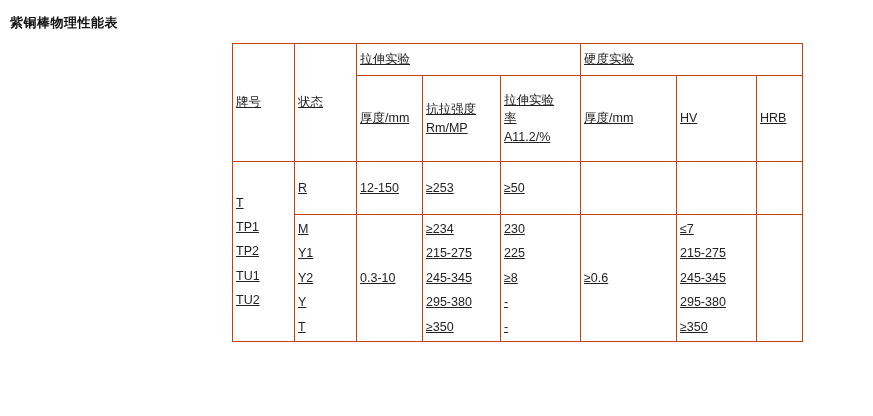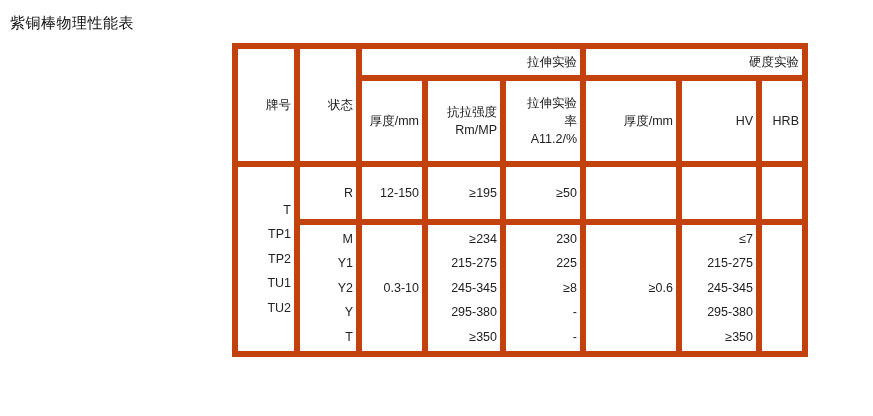--- a/index.html
+++ b/index.html
@@ -12,43 +12,44 @@
     height: 416px;
     font-family: "Liberation Sans", "DejaVu Sans", sans-serif;
     color: #1a1a1a;
     position: relative;
     overflow: hidden;
   }
   .page-title {
     position: absolute;
     left: 10px;
     top: 14px;
-    font-size: 15px;
-    font-weight: normal;
+    font-size: 13px;
+    font-weight: bold;
     letter-spacing: 0.5px;
     color: #111111;
   }
   .table-wrap {
     position: absolute;
     left: 232px;
     top: 43px;
   }
   table.spec {
     border-collapse: collapse;
     table-layout: fixed;
     font-size: 12.5px;
     color: #222222;
   }
   table.spec td, table.spec th {
-    border: 6px solid #c2410c;
-    text-align: right;
+    border: 1px solid #c2410c;
+    text-align: left;
     vertical-align: middle;
     font-weight: normal;
     padding: 2px 3px;
     line-height: 1.45;
+    text-decoration: underline;
   }
   .col-grade  { width: 62px; }
   .col-state  { width: 62px; }
   .col-thk1   { width: 66px; }
   .col-rm     { width: 78px; }
   .col-elong  { width: 80px; }
   .col-thk2   { width: 96px; }
   .col-hv     { width: 80px; }
   .col-hrb    { width: 46px; }
 
@@ -120,21 +121,21 @@
           <span class="stack">
             <span>T</span>
             <span>TP1</span>
             <span>TP2</span>
             <span>TU1</span>
             <span>TU2</span>
           </span>
         </td>
         <td>R</td>
         <td>12-150</td>
-        <td>≥195</td>
+        <td>≥253</td>
         <td>≥50</td>
         <td class="cell-empty"></td>
         <td class="cell-empty"></td>
         <td class="cell-empty"></td>
       </tr>
       <tr>
         <td class="multi-cell">
           <span class="stack">
             <span>M</span>
             <span>Y1</span>

